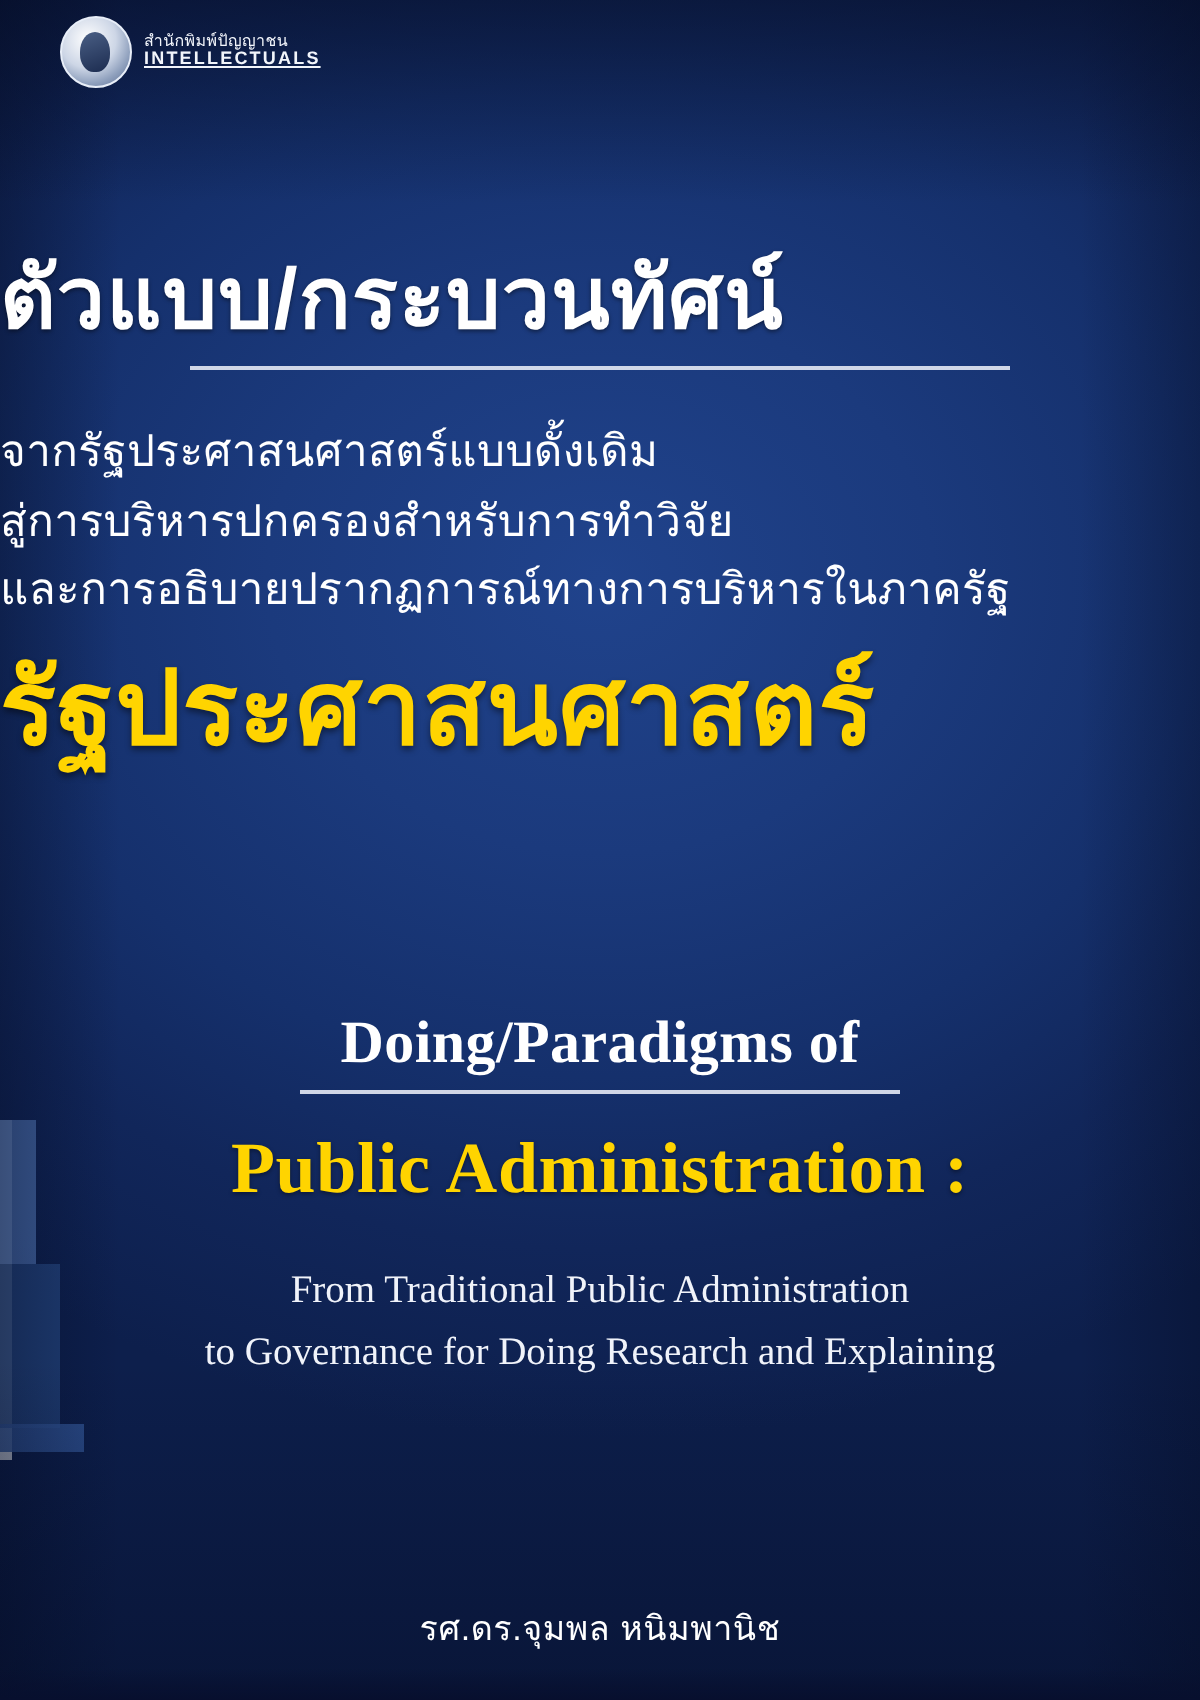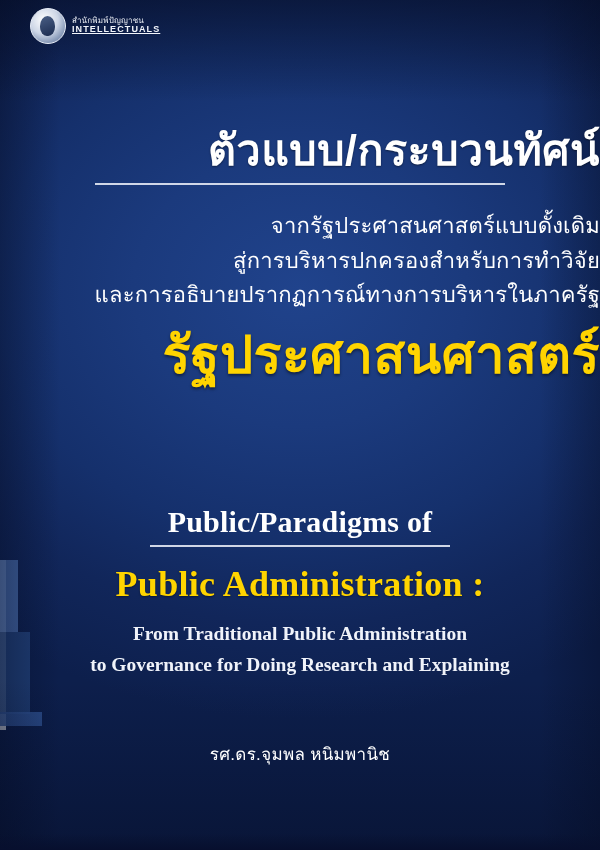--- a/index.html
+++ b/index.html
@@ -84,21 +84,21 @@
     letter-spacing: 1.1px;
     white-space: nowrap;
     text-decoration: underline;
   }
 
   
   #thai-block {
     position: absolute;
     left: 0; right: 0;
     top: 126px;
-    text-align: right;
+    text-align: left;
   }
   #thai-title-1 {
     color: #ffffff;
     font-size: 43px;
     font-weight: bold;
     letter-spacing: 0.5px;
     line-height: 1.15;
     text-shadow: 0 1px 2px rgba(0,0,0,0.45);
   }
   #thai-rule {
@@ -149,33 +149,32 @@
   }
   #eng-title-2 {
     margin-top: 16px;
     color: #ffd400;
     font-size: 36px;
     font-weight: bold;
     letter-spacing: 0.3px;
     text-shadow: 0 1px 2px rgba(0,0,0,0.4);
   }
   #eng-sub {
-    margin-top: 14px;
+    margin-top: 26px;
     color: #f0f3fa;
     font-size: 19.5px;
     line-height: 1.58;
-    font-weight: bold;
   }
   #eng-sub div { white-space: nowrap; }
 
   
   #author {
     position: absolute;
     left: 0; right: 0;
-    top: 740px;
+    top: 800px;
     text-align: center;
     color: #ffffff;
     font-size: 17px;
     letter-spacing: 0.3px;
     font-family: "Liberation Sans", sans-serif;
   }
 
   
   #bottom-band {
     position: absolute;
@@ -210,21 +209,21 @@
     <div id="thai-rule"></div>
     <div id="thai-sub">
       <div>จากรัฐประศาสนศาสตร์แบบดั้งเดิม</div>
       <div>สู่การบริหารปกครองสำหรับการทำวิจัย</div>
       <div>และการอธิบายปรากฏการณ์ทางการบริหารในภาครัฐ</div>
     </div>
     <div id="thai-title-2">รัฐประศาสนศาสตร์</div>
   </div>
 
   <div id="english-block">
-    <div id="eng-title-1">Public/Paradigms of</div>
+    <div id="eng-title-1">Doing/Paradigms of</div>
     <div id="eng-rule"></div>
     <div id="eng-title-2">Public Administration :</div>
     <div id="eng-sub">
       <div>From Traditional Public Administration</div>
       <div>to Governance for Doing Research and Explaining</div>
     </div>
   </div>
 
   <div id="author">รศ.ดร.จุมพล หนิมพานิช</div>
 

